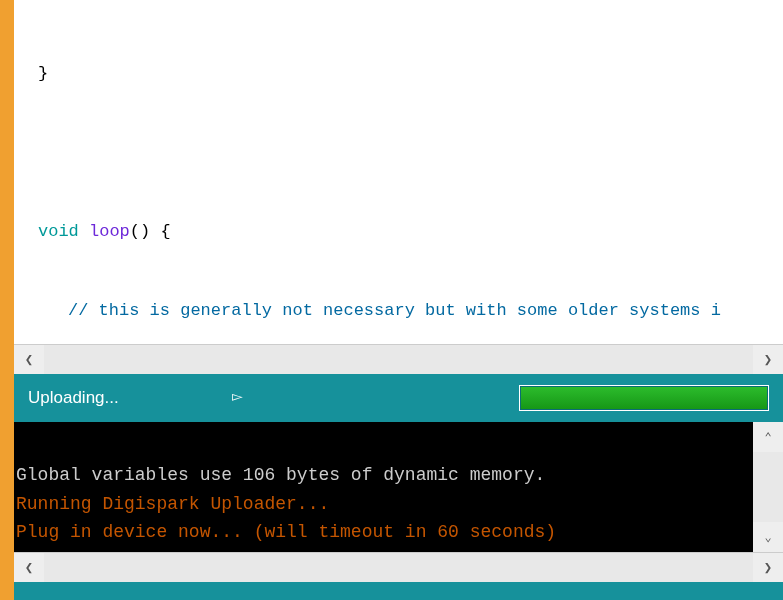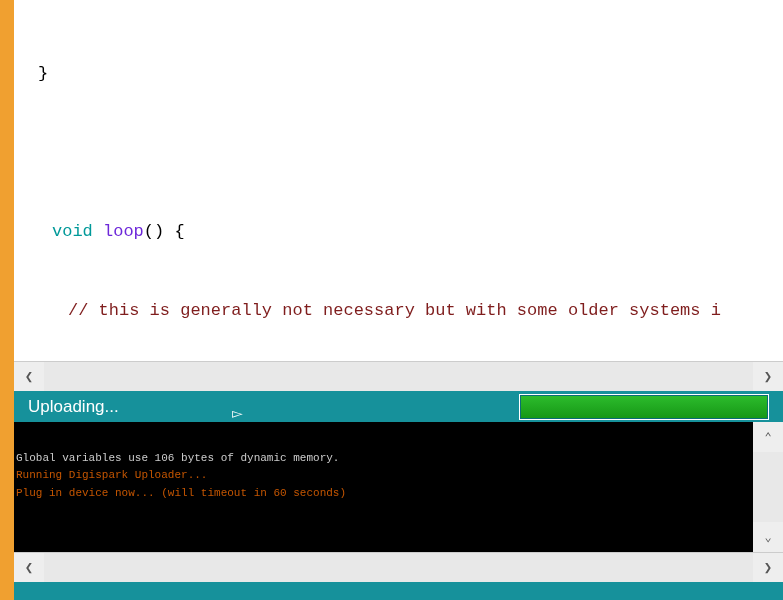--- a/index.html
+++ b/index.html
@@ -25,43 +25,43 @@
       background: #ffffff;
       padding: 8px 0 0 4px;
       font-size: 17px;
       line-height: 1.55;
       overflow: hidden;
       white-space: pre;
       position: relative;
     }
     .code-line { padding-left: 20px; }
     .code-line.indent { padding-left: 50px; }
-    .kw-type { color: #009999; margin-left: 14px; }
+    .kw-type { color: #009999; }
     .kw-fn { color: #6d28d9; }
-    .comment { color: #7f1d1d; margin-top: 12px; }
+    .comment { color: #0369a1; margin-top: 12px; }
     .h-scroll {
       height: 30px;
       background: #eee;
       border-top: 1px solid #ccc;
       display: flex;
       align-items: center;
     }
     .h-scroll .arrow {
       width: 30px;
       height: 30px;
       display: flex;
       align-items: center;
       justify-content: center;
       font-size: 14px;
       color: #555;
       cursor: pointer;
     }
     .h-scroll .track { flex: 1; height: 30px; background: #e8e8e8; }
     .status-bar {
-      height: 31px;
+      height: 48px;
       background: #16919b;
       color: #fff;
       display: flex;
       align-items: center;
       padding: 0 14px;
       font-family: Arial, sans-serif;
       font-size: 17px;
       position: relative;
     }
     .progress {
@@ -82,21 +82,21 @@
     }
     .console-wrap {
       display: flex;
       height: 130px;
     }
     .console {
       flex: 1;
       background: #000;
       color: #ccc;
       padding: 10px 0 10px 2px;
-      font-size: 11px;
+      font-size: 18px;
       line-height: 1.6;
       white-space: pre;
       overflow: hidden;
     }
     .console .line { padding-left: 0; }
     .console .warn { color: #c45500; }
     .v-scroll {
       width: 30px;
       background: #eee;
       display: flex;

